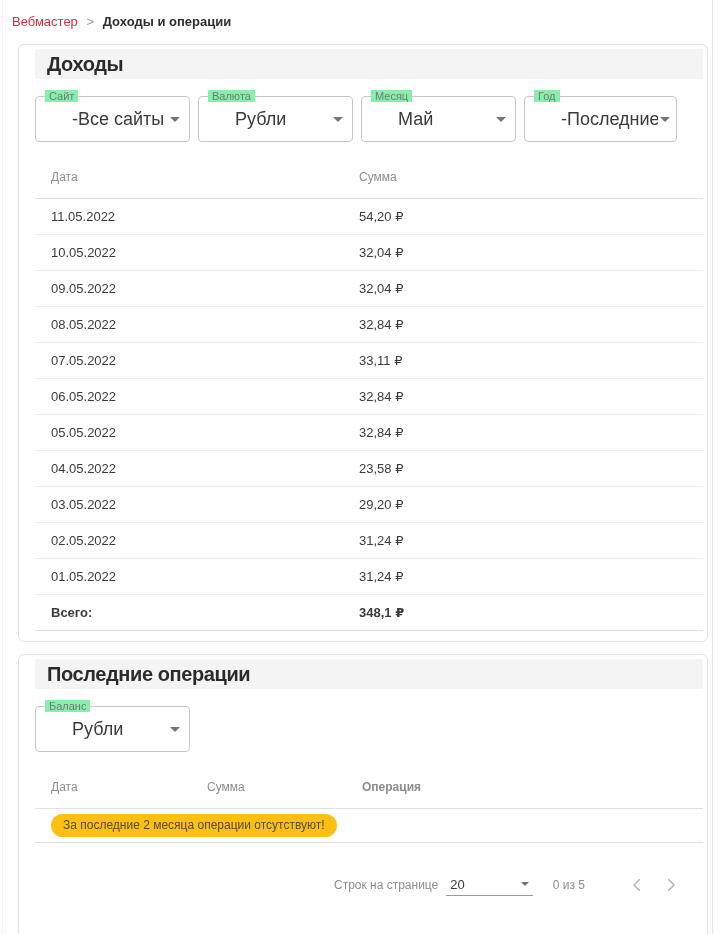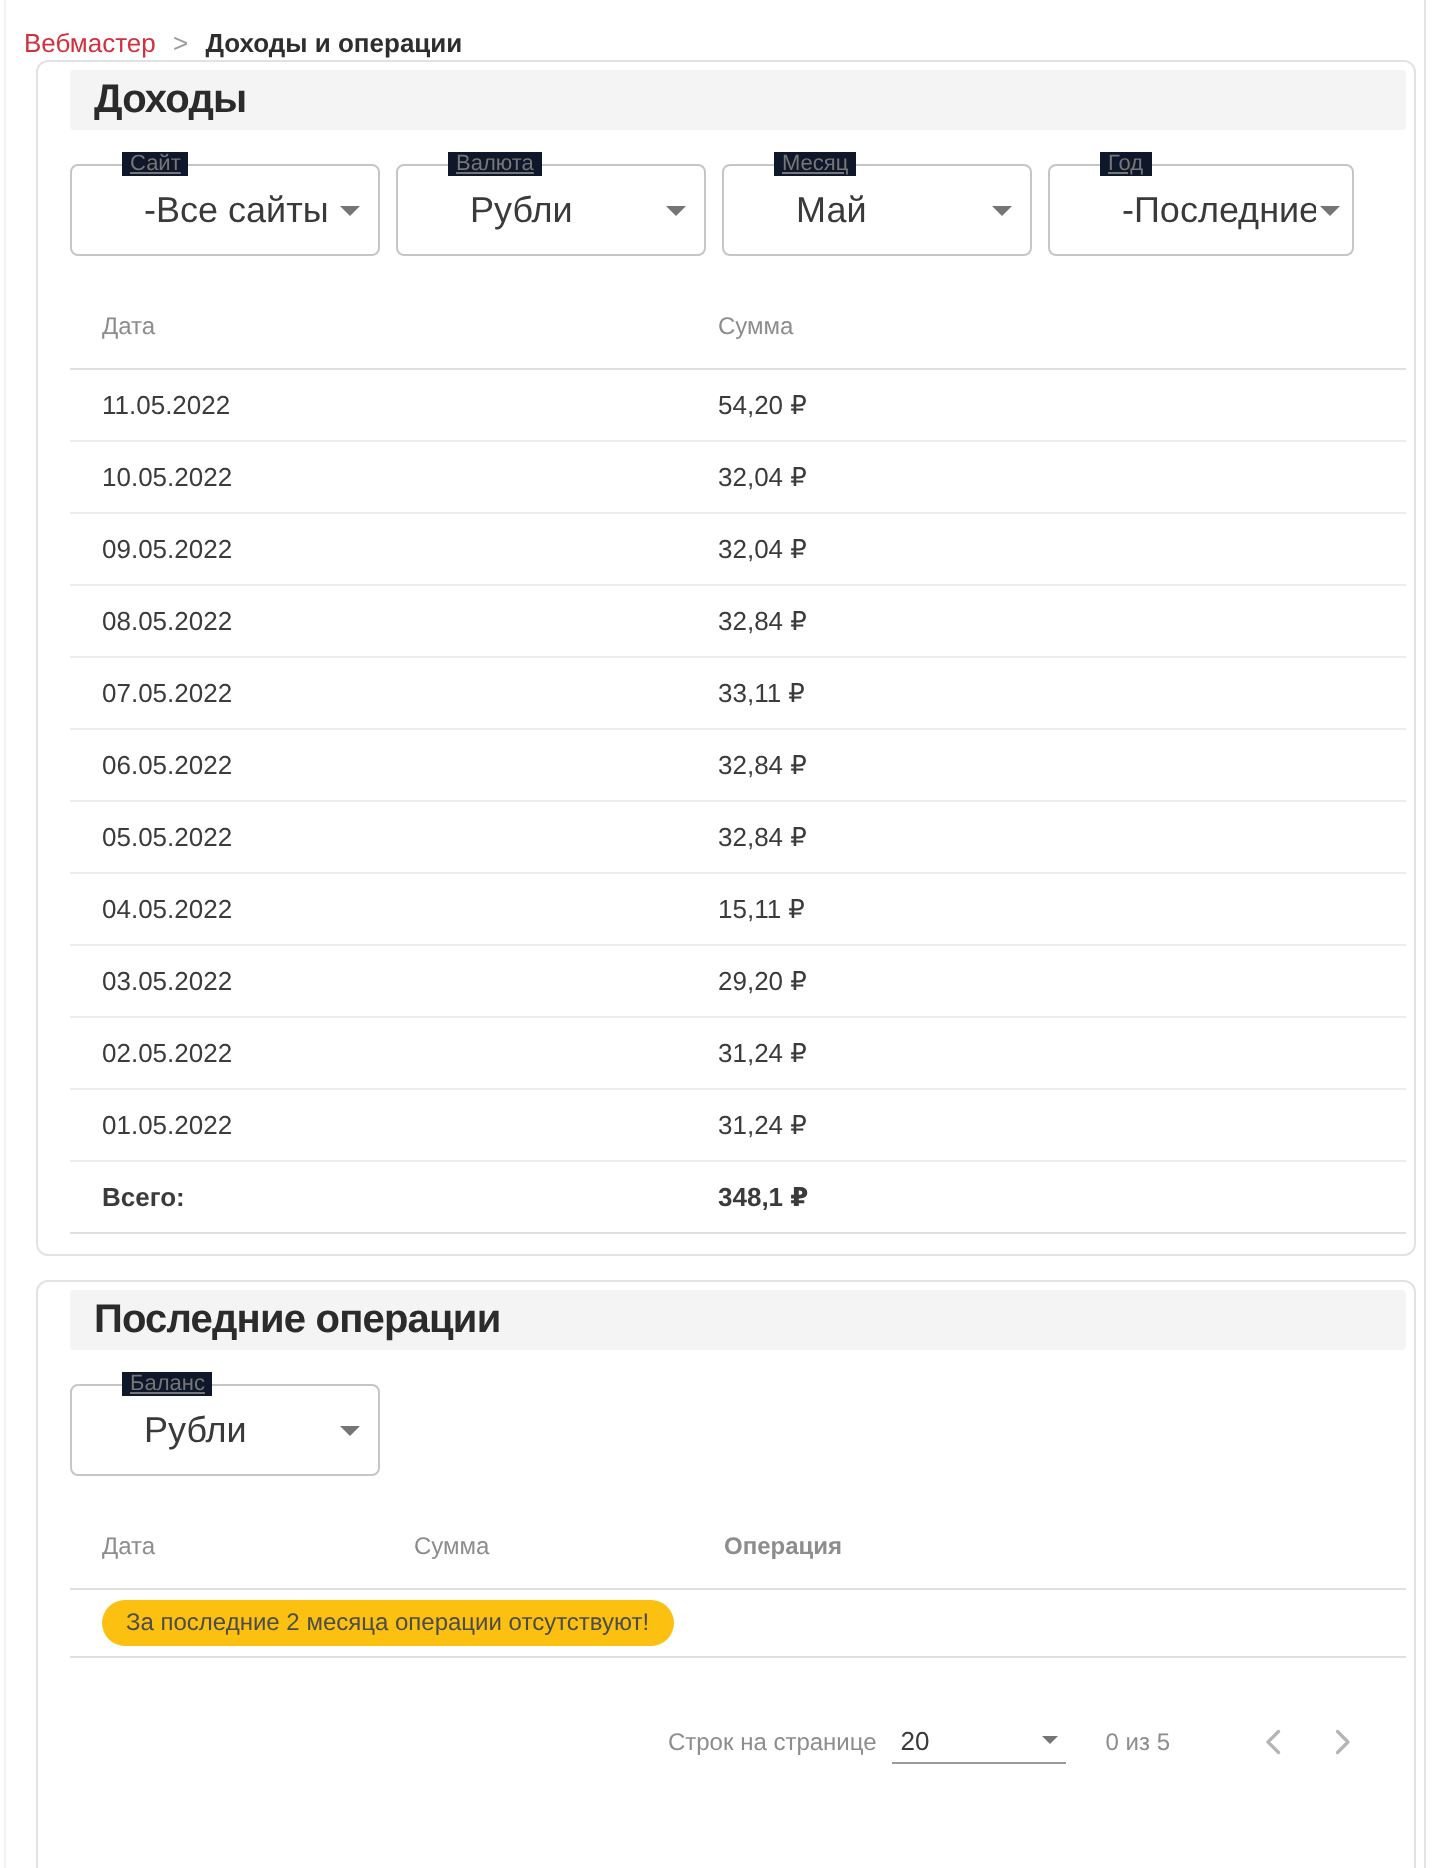--- a/index.html
+++ b/index.html
@@ -10,21 +10,21 @@
     font-family: "Liberation Sans", "DejaVu Sans", sans-serif;
     color: #333;
     overflow: hidden;
     position: relative;
   }
   .edge-line { position: absolute; top: 0; bottom: 0; width: 1px; }
   .edge-line.left  { left: 2px;  background: #f2f2f2; }
   .edge-line.right { right: 7px; background: #e3e3e3; }
 
   
-  .breadcrumb { margin: 14px 0 1px 12px; font-size: 13px; }
+  .breadcrumb { margin: 14px 0 15px 12px; font-size: 13px; }
   .breadcrumb a { color: #d2303c; text-decoration: none; cursor: pointer; }
   .breadcrumb .sep { color: #9a9a9a; margin: 0 5px; }
   .breadcrumb .current { font-weight: bold; color: #2e2e2e; }
 
   
   .card {
     margin: 0 12px 12px 18px;
     border: 1px solid #e2e2e2;
     border-radius: 6px;
     background: #fff;
@@ -48,23 +48,23 @@
     position: relative;
     width: 155px; height: 46px;
     border: 1px solid #c6c6c6; border-radius: 4px;
     display: flex; align-items: center;
     padding: 0 24px 0 12px;
     cursor: pointer;
     background: #fff;
   }
   .select.wide { width: 153px; padding-right: 18px; }
   .select-label {
-    position: absolute; top: -7px; left: 25px;
-    background: #0f172a; padding: 0 4px;
-    font-size: 11px; color: #767676; white-space: nowrap; text-decoration: underline;
+    position: absolute; top: -7px; left: 9px;
+    background: #86efac; padding: 0 4px;
+    font-size: 11px; color: #767676; white-space: nowrap;
   }
   .select-value { font-size: 18px; color: #3a3a3a; white-space: nowrap; overflow: hidden; margin-left: 24px; }
   .caret {
     position: absolute; right: 9px; top: 50%; margin-top: -2px;
     width: 0; height: 0;
     border-left: 5px solid transparent; border-right: 5px solid transparent;
     border-top: 5px solid #757575;
   }
   .select.wide .caret { right: 6px; }
 
@@ -200,21 +200,21 @@
     <div class="trow">
       <span class="c-date">06.05.2022</span>
       <span class="c-sum">32,84 ₽</span>
     </div>
     <div class="trow">
       <span class="c-date">05.05.2022</span>
       <span class="c-sum">32,84 ₽</span>
     </div>
     <div class="trow">
       <span class="c-date">04.05.2022</span>
-      <span class="c-sum">15,11 ₽</span>
+      <span class="c-sum">23,58 ₽</span>
     </div>
     <div class="trow">
       <span class="c-date">03.05.2022</span>
       <span class="c-sum">29,20 ₽</span>
     </div>
     <div class="trow">
       <span class="c-date">02.05.2022</span>
       <span class="c-sum">31,24 ₽</span>
     </div>
     <div class="trow">

